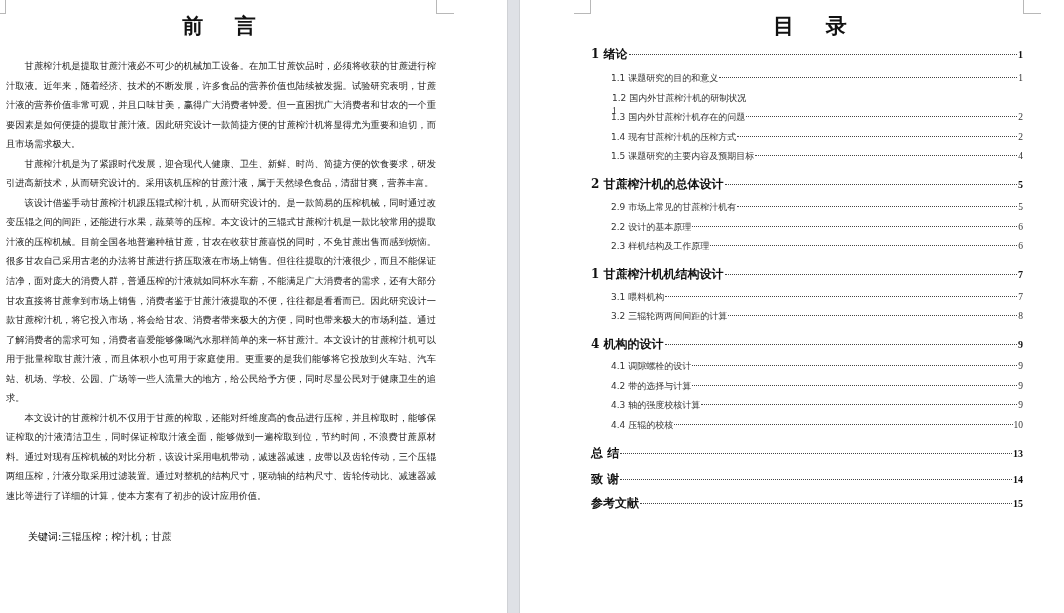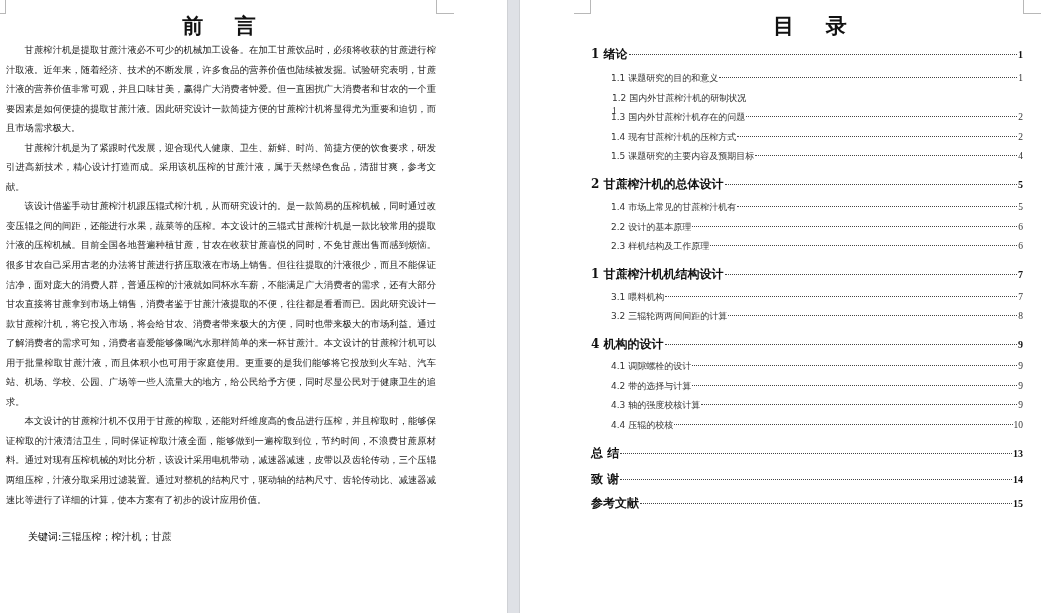--- a/index.html
+++ b/index.html
@@ -25,21 +25,21 @@
     .crop.tr { width: 17px; height: 13px; border-left-width: 1px; border-bottom-width: 1px; }
 
     
     .title {
       position: absolute; left: 0; right: 0; text-align: center;
       font-family: "DejaVu Serif", serif; font-weight: bold; color: #111;
       letter-spacing: 12px;
     }
     #preface-title { top: 12px; width: 450px; font-size: 21px; }
     .preface-body {
-      position: absolute; left: 6px; top: 40px; width: 430px;
+      position: absolute; left: 6px; top: 56px; width: 430px;
       font-size: 9.3px; line-height: 19.55px; color: #222;
       text-align: justify;
     }
     .preface-body p { margin: 0; text-indent: 2em; }
     .keywords {
       position: absolute; left: 28px; top: 530px; font-size: 10px; color: #222;
     }
     .keywords .kw-label { font-weight: normal; color: #000; }
 
     
@@ -64,21 +64,21 @@
 <div class="viewport">
 
   <div class="page" id="page-left">
     <div class="crop tl" style="left:0;top:0;"></div>
     <div class="crop tr" style="left:436px;top:0;"></div>
 
     <div class="title" id="preface-title">前 言</div>
 
     <div class="preface-body">
       <p>甘蔗榨汁机是提取甘蔗汁液必不可少的机械加工设备。在加工甘蔗饮品时，必须将收获的甘蔗进行榨汁取液。近年来，随着经济、技术的不断发展，许多食品的营养价值也陆续被发掘。试验研究表明，甘蔗汁液的营养价值非常可观，并且口味甘美，赢得广大消费者钟爱。但一直困扰广大消费者和甘农的一个重要因素是如何便捷的提取甘蔗汁液。因此研究设计一款简捷方便的甘蔗榨汁机将显得尤为重要和迫切，而且市场需求极大。</p>
-      <p>甘蔗榨汁机是为了紧跟时代发展，迎合现代人健康、卫生、新鲜、时尚、简捷方便的饮食要求，研发引进高新技术，精心设计打造而成。采用该机压榨的甘蔗汁液，属于天然绿色食品，清甜甘爽，参考文献。</p>
+      <p>甘蔗榨汁机是为了紧跟时代发展，迎合现代人健康、卫生、新鲜、时尚、简捷方便的饮食要求，研发引进高新技术，从而研究设计的。采用该机压榨的甘蔗汁液，属于天然绿色食品，清甜甘爽，营养丰富。</p>
       <p>该设计借鉴手动甘蔗榨汁机跟压辊式榨汁机，从而研究设计的。是一款简易的压榨机械，同时通过改变压辊之间的间距，还能进行水果，蔬菜等的压榨。本文设计的三辊式甘蔗榨汁机是一款比较常用的提取汁液的压榨机械。目前全国各地普遍种植甘蔗，甘农在收获甘蔗喜悦的同时，不免甘蔗出售而感到烦恼。很多甘农自己采用古老的办法将甘蔗进行挤压取液在市场上销售。但往往提取的汁液很少，而且不能保证洁净，面对庞大的消费人群，普通压榨的汁液就如同杯水车薪，不能满足广大消费者的需求，还有大部分甘农直接将甘蔗拿到市场上销售，消费者鉴于甘蔗汁液提取的不便，往往都是看看而已。因此研究设计一款甘蔗榨汁机，将它投入市场，将会给甘农、消费者带来极大的方便，同时也带来极大的市场利益。通过了解消费者的需求可知，消费者喜爱能够像喝汽水那样简单的来一杯甘蔗汁。本文设计的甘蔗榨汁机可以用于批量榨取甘蔗汁液，而且体积小也可用于家庭使用。更重要的是我们能够将它投放到火车站、汽车站、机场、学校、公园、广场等一些人流量大的地方，给公民给予方便，同时尽显公民对于健康卫生的追求。</p>
       <p>本文设计的甘蔗榨汁机不仅用于甘蔗的榨取，还能对纤维度高的食品进行压榨，并且榨取时，能够保证榨取的汁液清洁卫生，同时保证榨取汁液全面，能够做到一遍榨取到位，节约时间，不浪费甘蔗原材料。通过对现有压榨机械的对比分析，该设计采用电机带动，减速器减速，皮带以及齿轮传动，三个压辊两组压榨，汁液分取采用过滤装置。通过对整机的结构尺寸，驱动轴的结构尺寸、齿轮传动比、减速器减速比等进行了详细的计算，使本方案有了初步的设计应用价值。</p>
     </div>
 
     <div class="keywords">
       <span class="kw-label">关键词:</span><span>三辊压榨；榨汁机；甘蔗</span>
     </div>
   </div>
 
   <div class="gap"></div>
@@ -119,21 +119,21 @@
           <span class="t-label">1.5 课题研究的主要内容及预期目标</span>
           <span class="t-dots"></span>
           <span class="t-page">4</span>
         </div>
         <div class="toc-row lvl1" style="top: 176px;">
           <span class="t-label">2 甘蔗榨汁机的总体设计</span>
           <span class="t-dots"></span>
           <span class="t-page">5</span>
         </div>
         <div class="toc-row lvl2" style="top: 201px;">
-          <span class="t-label">1.4 市场上常见的甘蔗榨汁机有</span>
+          <span class="t-label">2.9 市场上常见的甘蔗榨汁机有</span>
           <span class="t-dots"></span>
           <span class="t-page">5</span>
         </div>
         <div class="toc-row lvl2" style="top: 221px;">
           <span class="t-label">2.2 设计的基本原理</span>
           <span class="t-dots"></span>
           <span class="t-page">6</span>
         </div>
         <div class="toc-row lvl2" style="top: 240px;">
           <span class="t-label">2.3 样机结构及工作原理</span>

